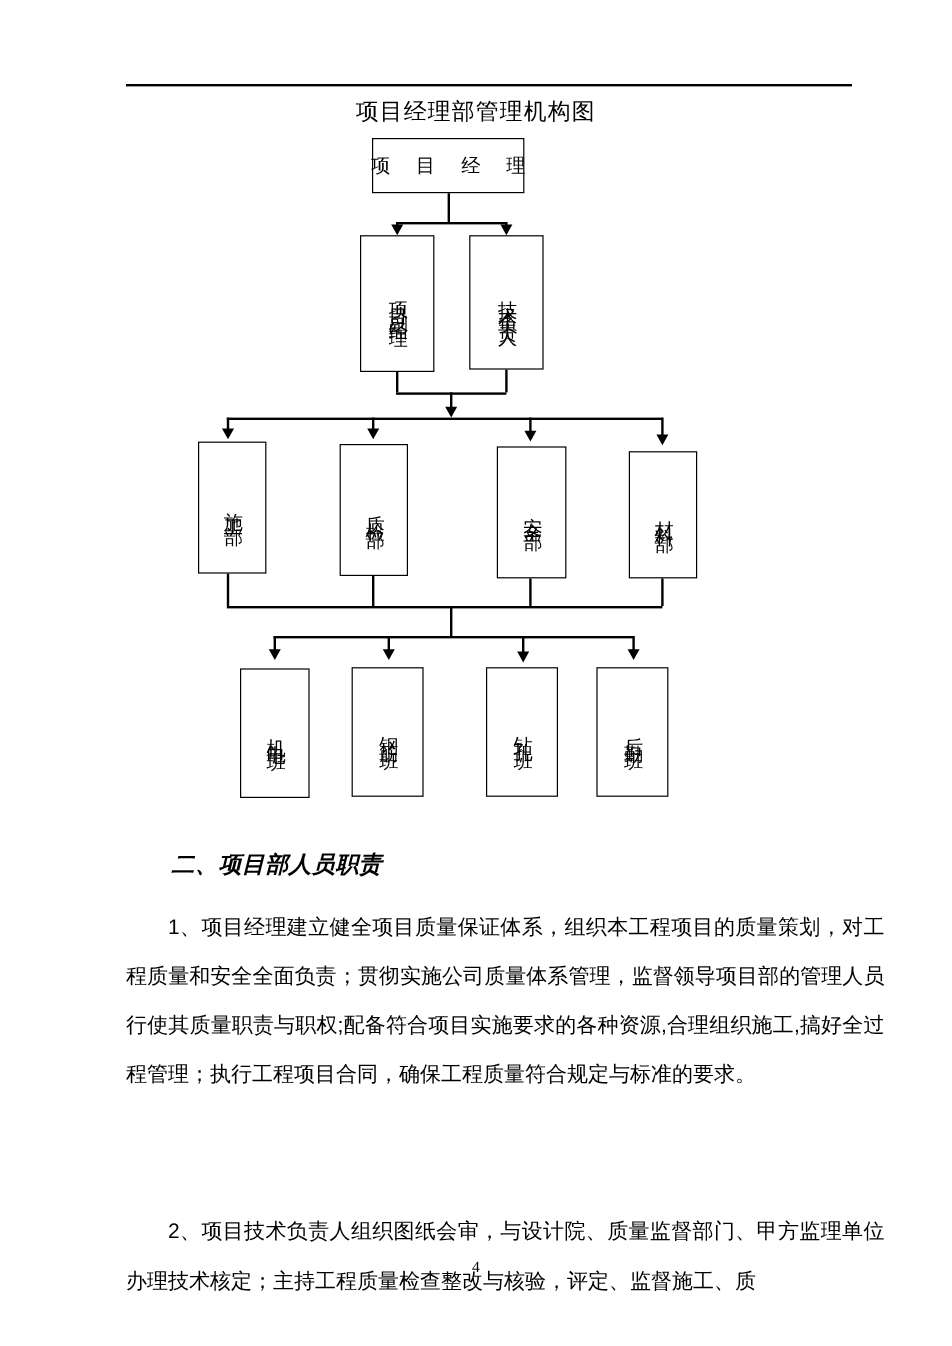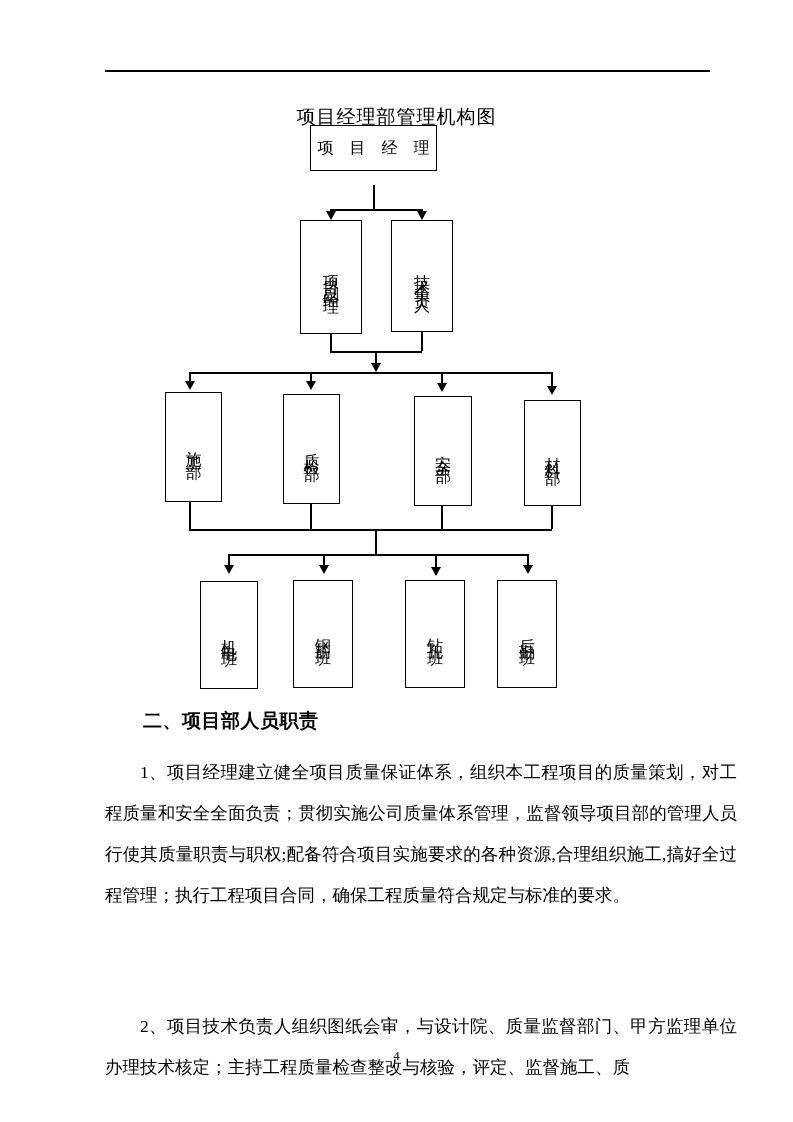--- a/index.html
+++ b/index.html
@@ -26,21 +26,20 @@
     border-top: 2px solid #000;
   }
 
   
   .org-chart {
     position: absolute;
     left: 0;
     top: 0;
     width: 793px;
     height: 700px;
-    margin-top: 24px;
   }
 
   .chart-title {
     position: absolute;
     left: 0;
     top: 80px;
     width: 793px;
     text-align: center;
     font-size: 19px;
     letter-spacing: 1px;
@@ -90,32 +89,33 @@
 
   
   .section-heading {
     position: absolute;
     left: 143px;
     top: 708px;
     font-size: 19px;
     font-weight: bold;
     letter-spacing: 0.5px;
     font-family: "Liberation Serif", "DejaVu Serif", serif;
+    font-style: italic;
   }
 
   .para {
     position: absolute;
     left: 105px;
     width: 632px;
     font-size: 17.5px;
     line-height: 41px;
     text-align: justify;
     text-justify: inter-ideograph;
     text-indent: 2em;
-    font-family: Liberation Serif, serif;
+    font-family: Liberation Sans, sans-serif;
   }
   #para-1 { top: 752px; }
   #para-2 { top: 1006px; }
 
   .page-number {
     position: absolute;
     left: 0;
     top: 1048px;
     width: 793px;
     text-align: center;
@@ -125,21 +125,21 @@
 </style>
 </head>
 <body>
 
 <div class="header-rule"></div>
 
 <div class="org-chart">
 
   <div class="chart-title">项目经理部管理机构图</div>
 
-  <div class="node" style="left:310px; top:101px; width:127px; height:46px;">
+  <div class="node" style="left:310px; top:115px; width:127px; height:46px;font-family:Liberation Mono, monospace;">
     <span class="label-h">项 目 经 理</span>
   </div>
 
   <div class="ln ln-v" style="left:373px; top:161px; height:24px;"></div>
 
   <div class="ln ln-h" style="left:330px; top:185px; width:92px;"></div>
 
   <div class="ln ln-v" style="left:330px; top:185px; height:9px;"></div>
   <div class="arrow" style="left:326px; top:187px;"></div>
   <div class="ln ln-v" style="left:421px; top:185px; height:9px;"></div>

